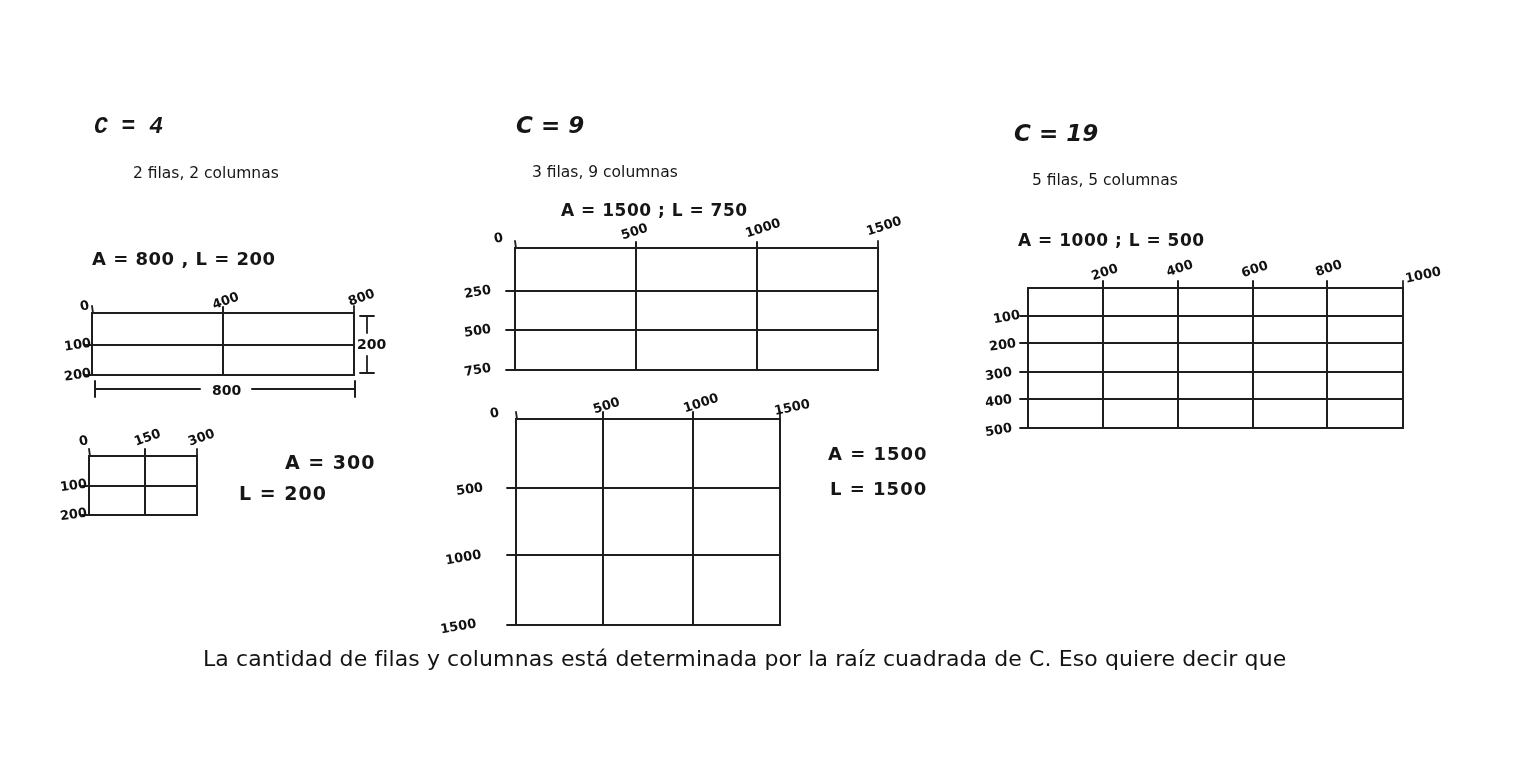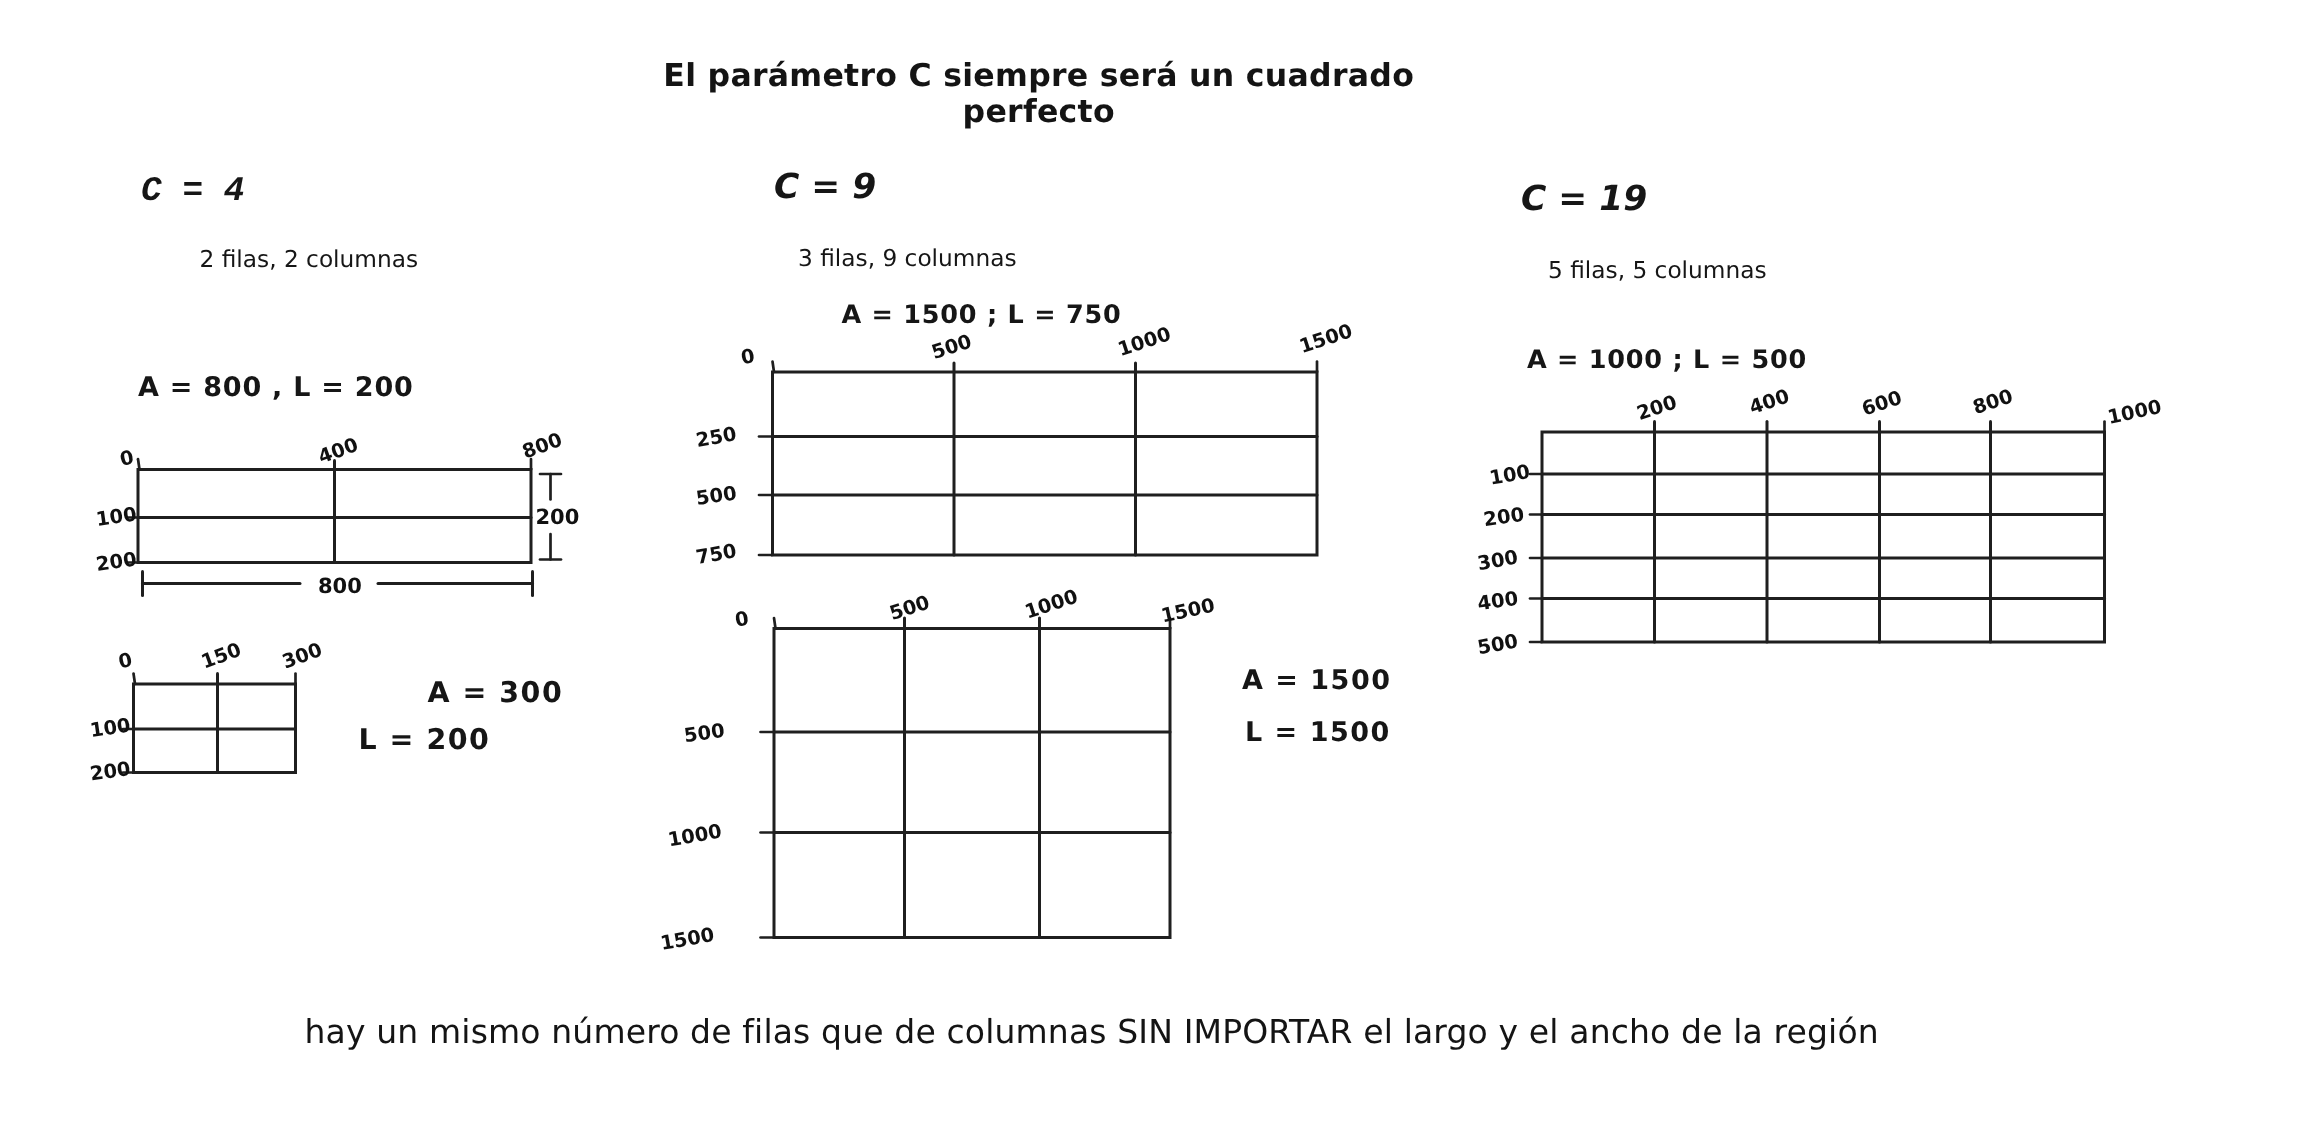--- a/index.html
+++ b/index.html
@@ -30,21 +30,20 @@
   text.bracket-num {
     font-family:"DejaVu Sans", sans-serif; font-size:14px;
     font-weight:700; fill:#111; stroke:none;
   }
 </style>
 </head>
 <body>
 
 <div id="canvas">
 
-  <div class="abs title" style="left:420px; top:38px; width:545px;">El parámetro C siempre será un cuadrado perfecto</div>
 
   <div>
     <div class="abs c-label" style="left:94px; top:114px;font-family:Liberation Mono, monospace;">C = 4</div>
     <div class="abs rc-label" style="left:133px; top:164px;">2 filas, 2 columnas</div>
     <div class="abs dims-label" style="left:92px; top:248px;text-align:center;">A = 800 ,  L = 200</div>
 
     <svg style="left:60px; top:285px;" width="380" height="125" viewBox="0 0 380 125">
       <g>
         <rect x="32" y="28" width="262" height="62"></rect>
         <line x1="163" y1="22" x2="163" y2="90"></line>
@@ -178,15 +177,15 @@
       <text class="tick" x="330" y="14" transform="rotate(-18 344 10)">800</text>
       <text class="tick" x="420" y="21" transform="rotate(-12 438 17)">1000</text>
       <text class="tick" x="8" y="63" transform="rotate(-10 21 59)">100</text>
       <text class="tick" x="4" y="91" transform="rotate(-8 17 87)">200</text>
       <text class="tick" x="0" y="120" transform="rotate(-10 13 116)">300</text>
       <text class="tick" x="0" y="147" transform="rotate(-8 13 143)">400</text>
       <text class="tick" x="0" y="176" transform="rotate(-10 13 172)">500</text>
     </svg>
   </div>
 
-  <div class="abs footer-line" style="left:203px; top:676px;">hay un mismo número de filas que de columnas SIN IMPORTAR el largo y el ancho de la región</div>
+  <div class="abs footer-line" style="left:203px; top:646px;">La cantidad de filas y columnas está determinada por la raíz cuadrada de C. Eso quiere decir que</div>
 
 </div>
 
 </body></html>

